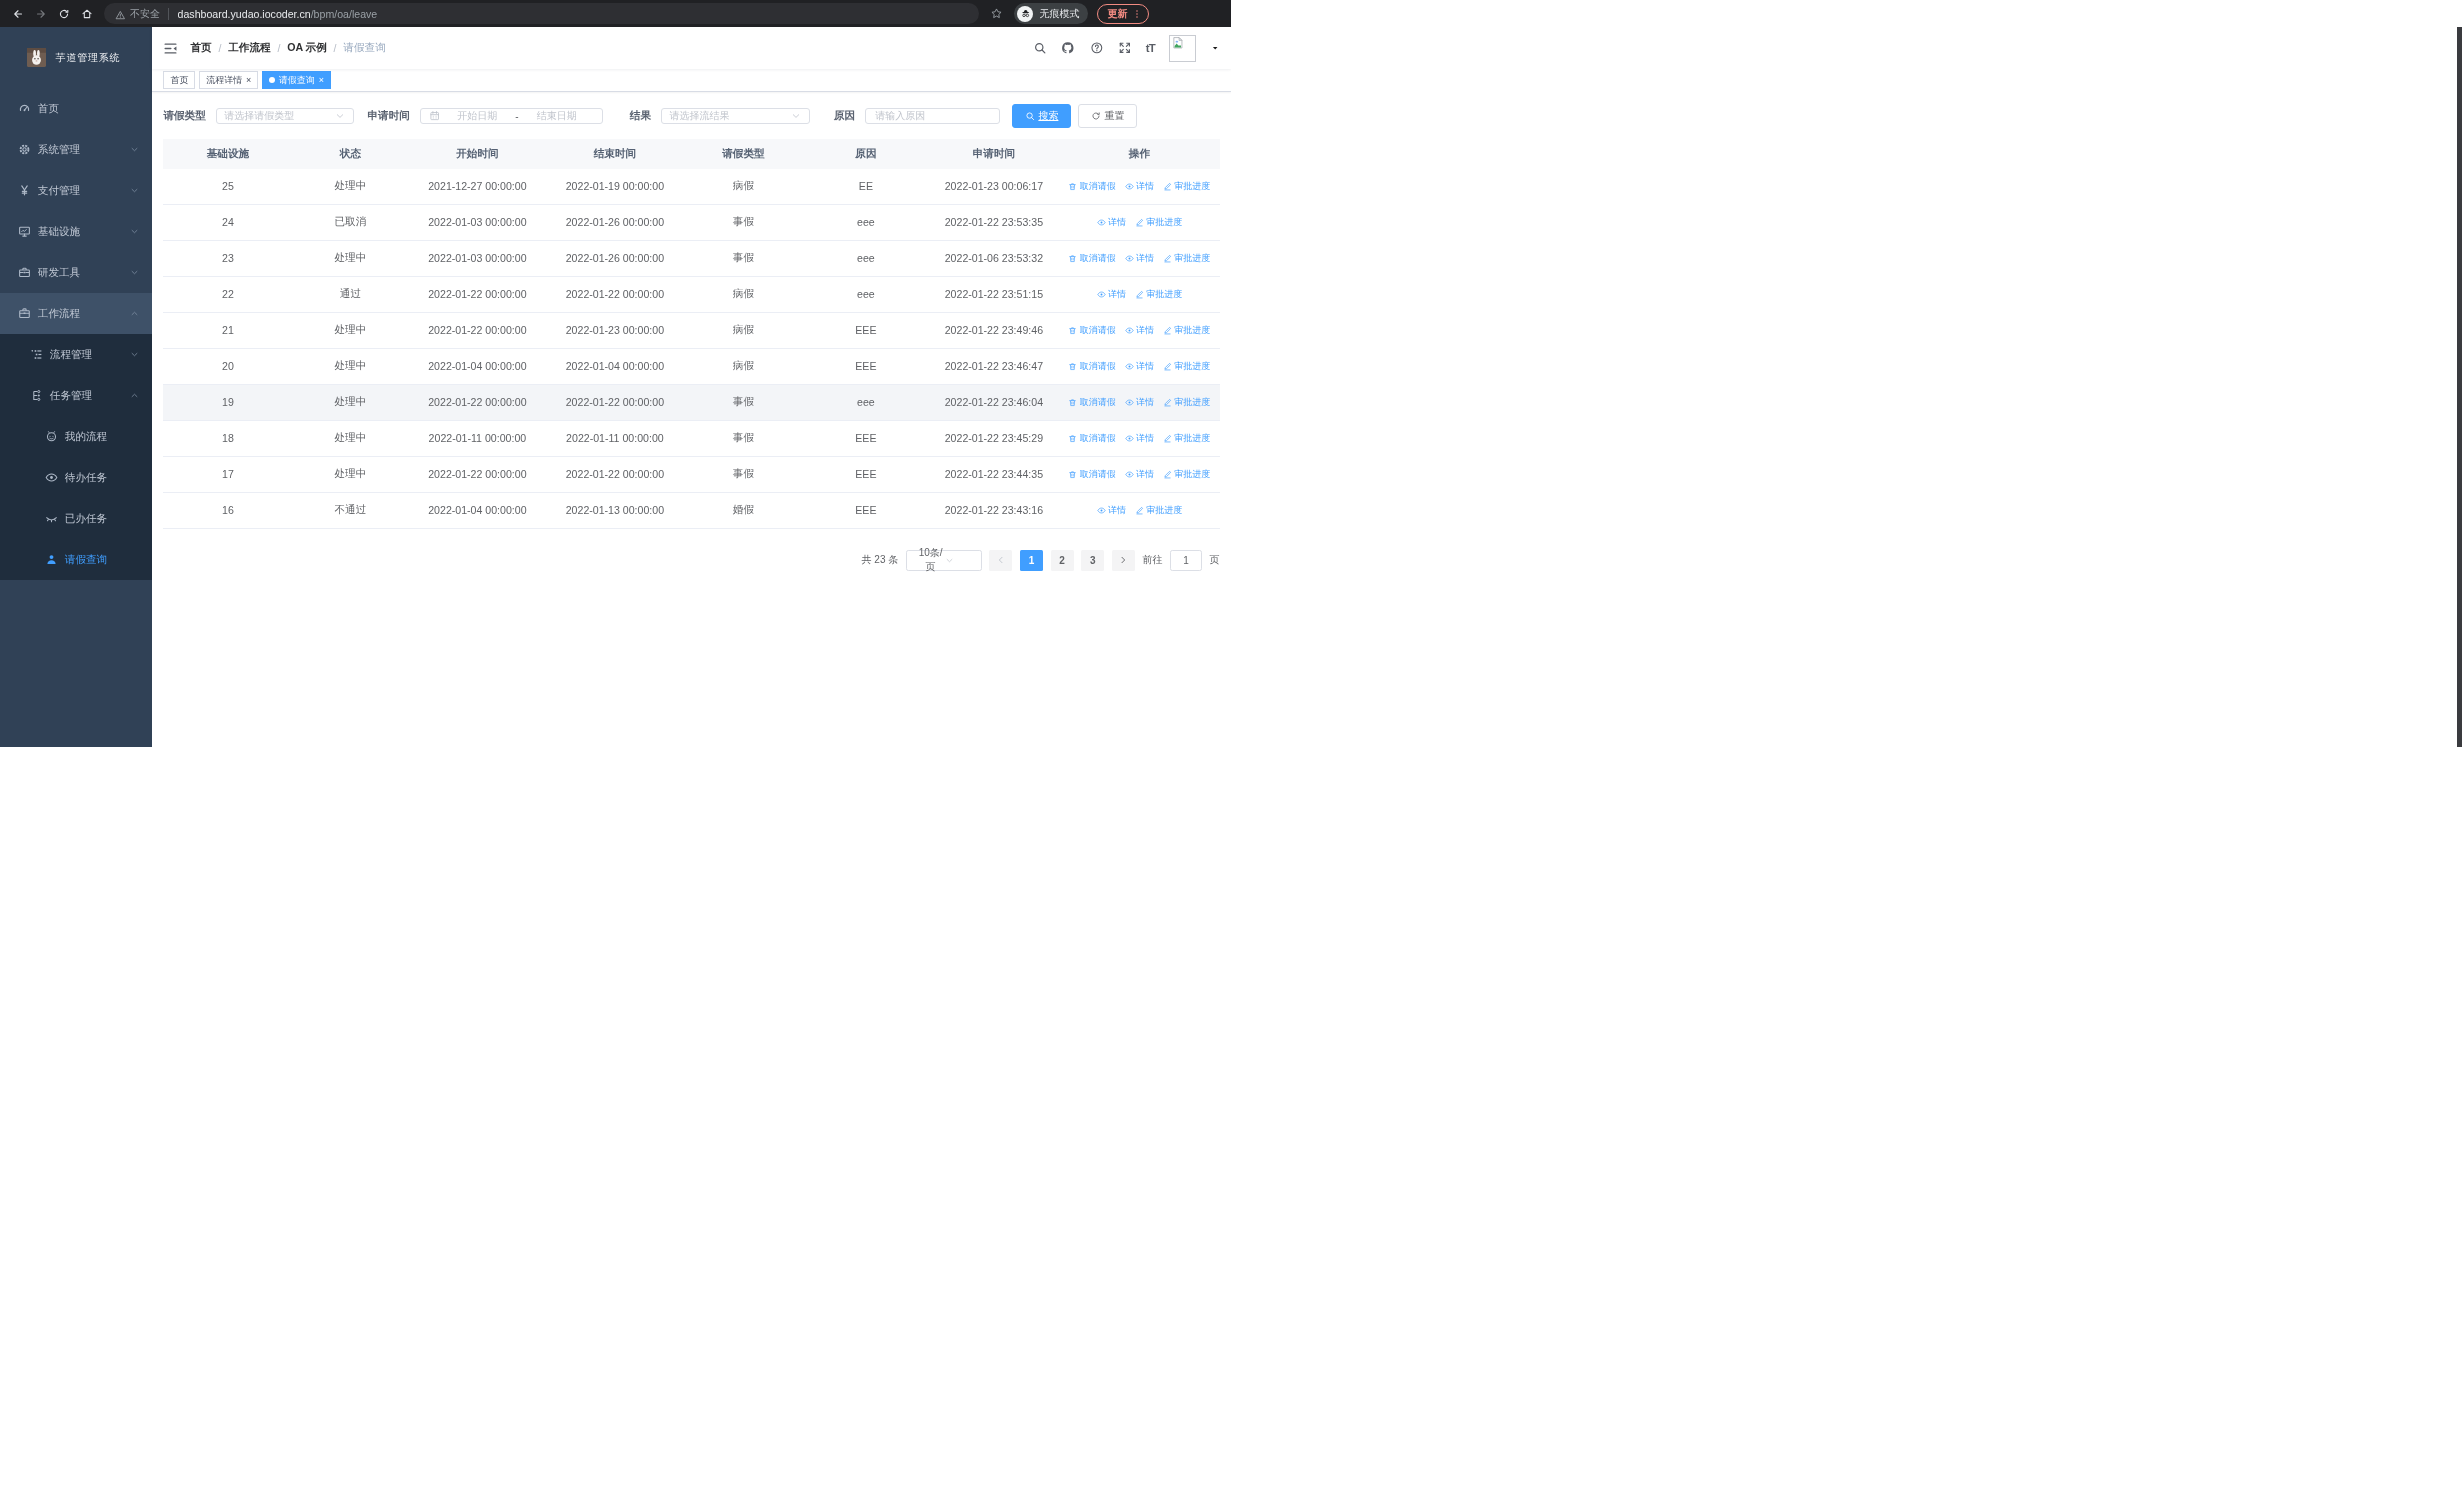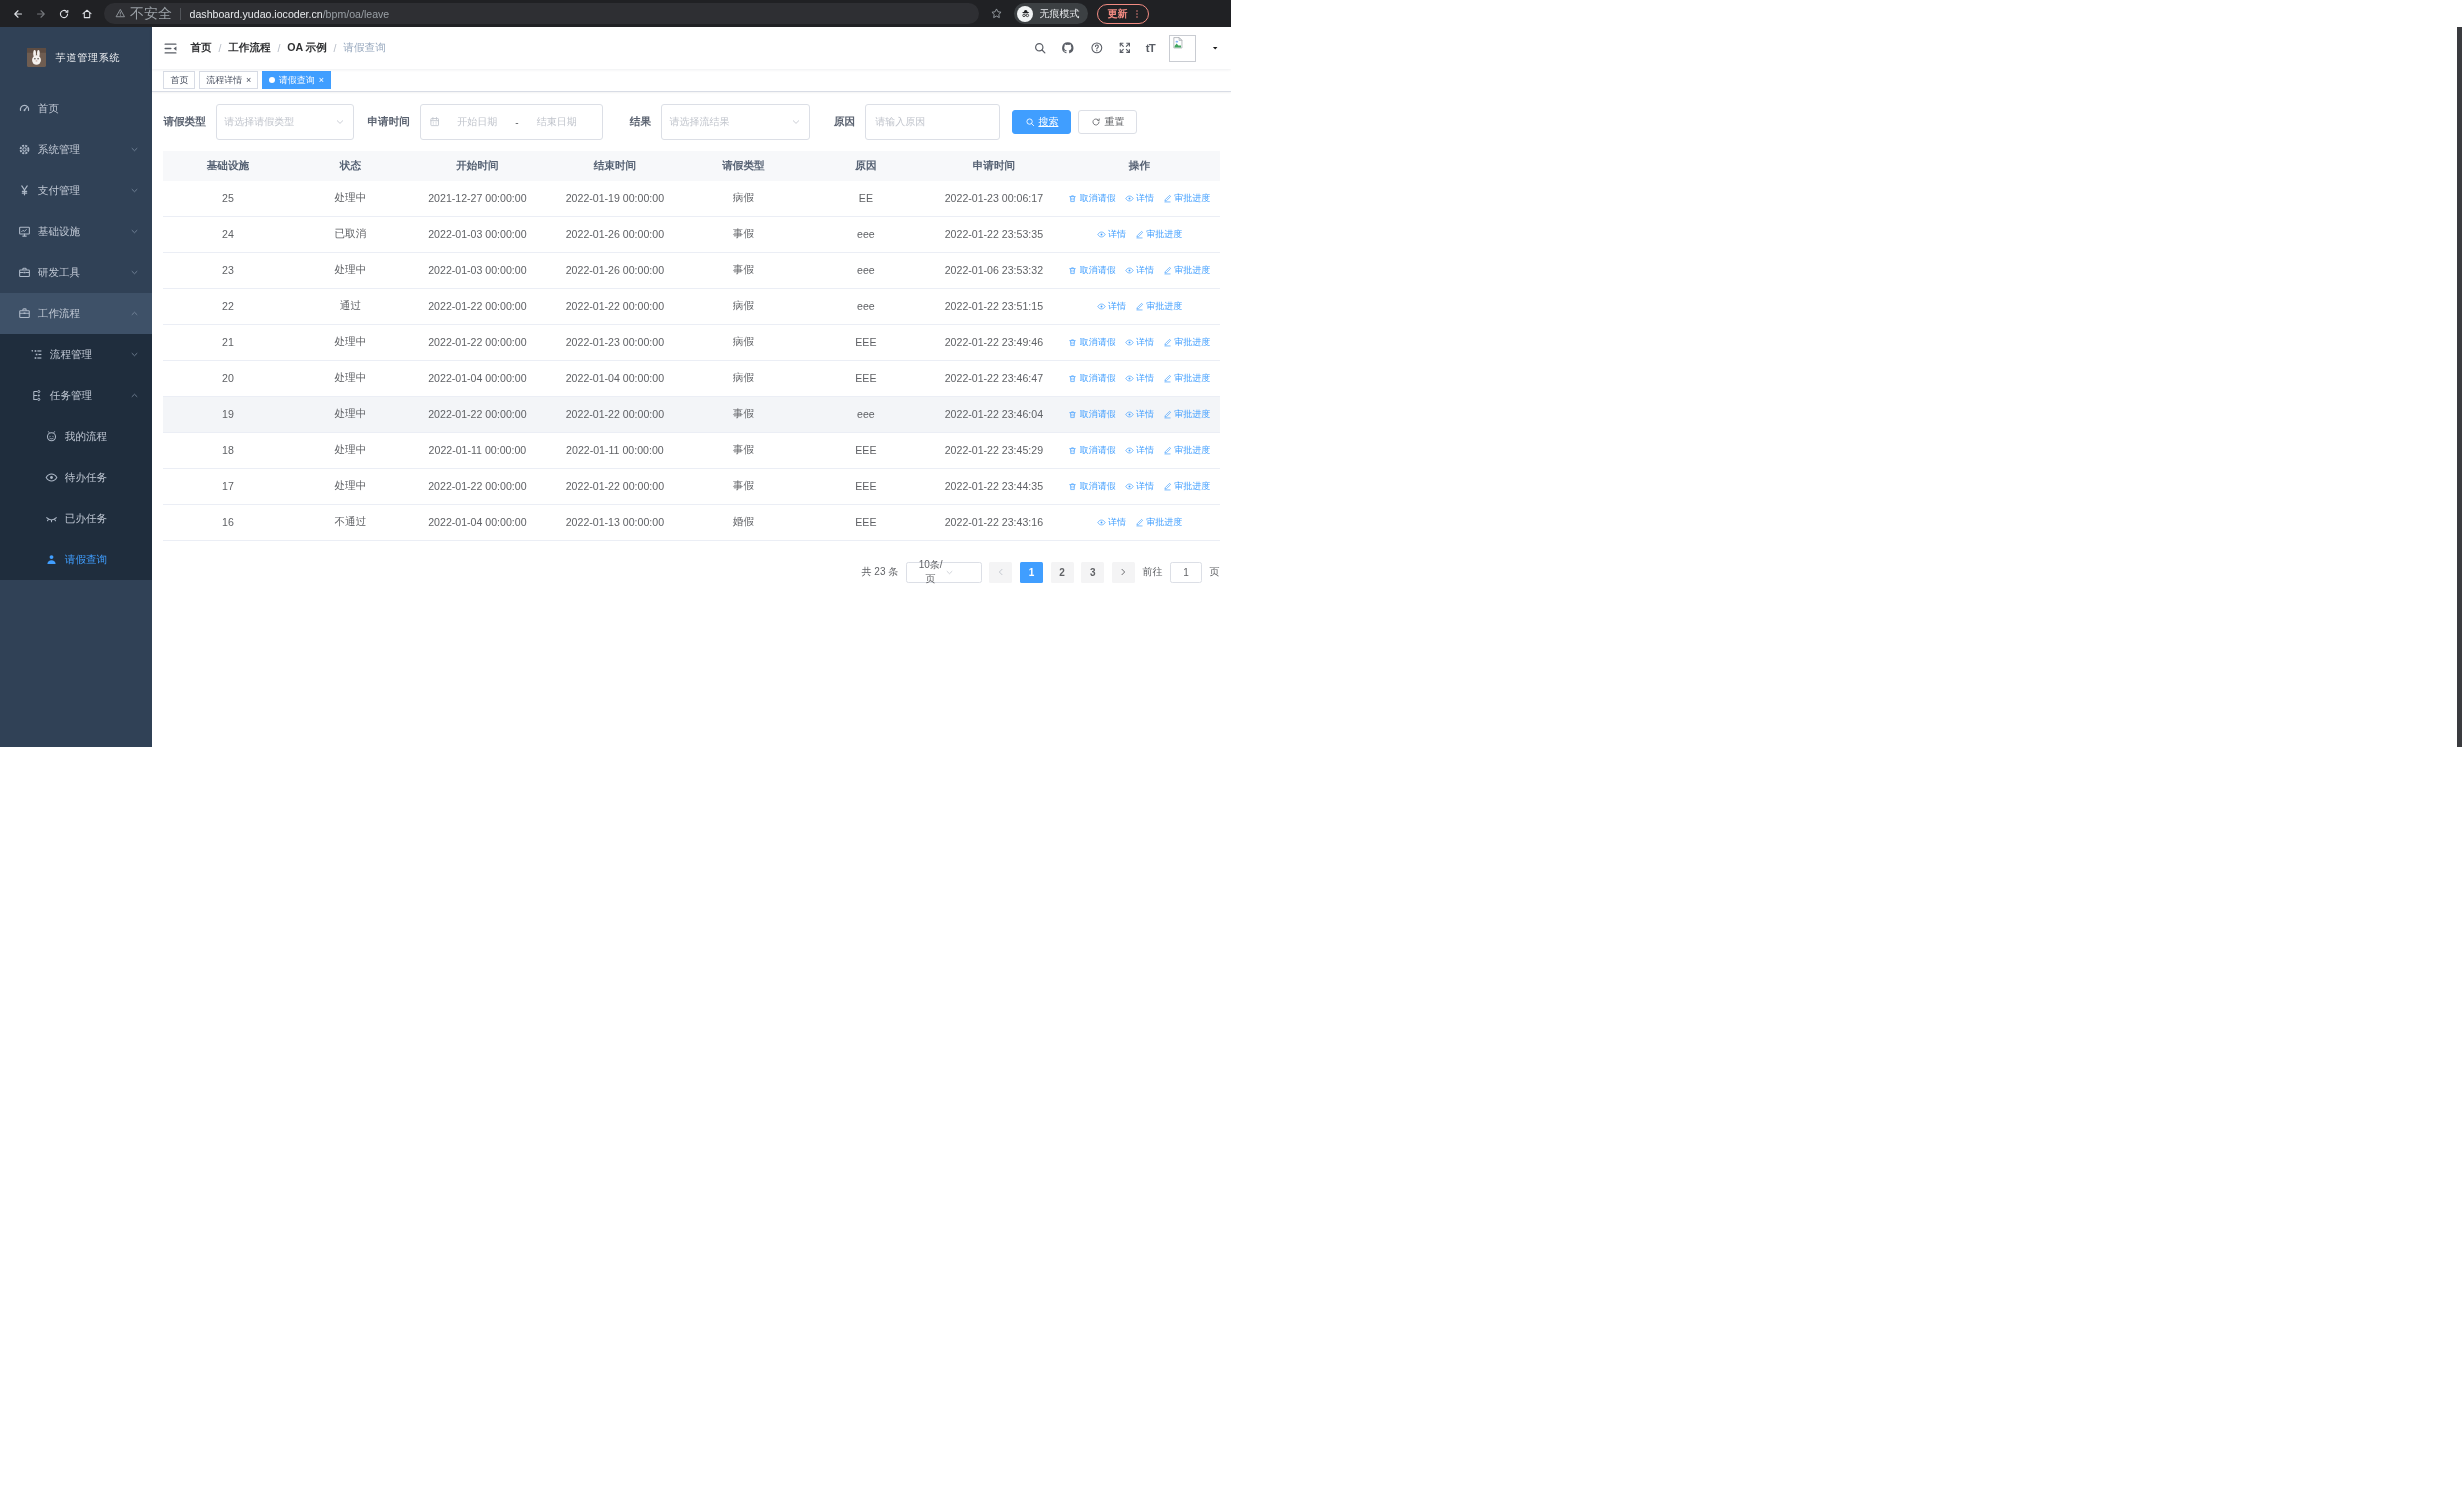--- a/index.html
+++ b/index.html
@@ -5,21 +5,21 @@
   * { margin:0; padding:0; box-sizing:border-box; }
   html,body { width:1231px; height:747px; font-family:"Liberation Sans","DejaVu Sans",sans-serif; background:#fff; overflow:hidden; }
   .ic { display:inline-block; vertical-align:middle; }
 
   
   .browser { height:27px; background:#202124; display:flex; align-items:center; padding:0 7.6px; gap:3px; position:relative; z-index:50;}
   .nav-btn { width:20px; height:20px; border-radius:50%; display:flex; align-items:center; justify-content:center; color:#dee1e6; flex:0 0 auto;}
   .nav-btn svg { width:12px; height:12px; }
   .nav-btn.dim { color:#74777b; }
   .url-pill { flex:1; max-width:875px; height:20.5px; background:#2e2f33; border-radius:10.6px; display:flex; align-items:center; padding:0 10.6px; margin:0 4.6px; min-width:0;}
-  .sec { display:flex; align-items:center; gap:4.6px; color:#9aa0a6; font-size:14px; }
+  .sec { display:flex; align-items:flex-end; gap:4.6px; color:#9aa0a6; font-size:10px; }
   .sec svg { width:10.6px; height:10.6px; }
   .url-sep { width:0.8px; height:12px; background:#52555a; margin:0 8.4px; }
   .url-text { font-size:10.6px; color:#e8eaed; white-space:nowrap; overflow:hidden; }
   .url-text .path { color:#9aa0a6; }
   .star-btn { color:#9aa0a6; width:20px; display:flex; justify-content:center; }
   .star-btn svg { width:13px; height:13px; }
   .incog { height:20.5px; border-radius:10.6px; background:#3c4043; display:flex; align-items:center; gap:6px; padding:0 9px 0 3px; color:#e8eaed; font-size:10px; margin-left:4.6px; flex:0 0 auto;}
   .incog-circ { width:16px; height:16px; border-radius:50%; background:#f1f3f4; color:#202124; display:flex; align-items:center; justify-content:center; }
   .incog-circ svg { width:11.4px; height:11.4px; }
   .update-pill { height:20px; border-radius:10px; border:1.5px solid #f28b82; color:#f28b82; display:flex; align-items:center; gap:4.6px; padding:0 6px 0 9px; font-size:10px; font-weight:700; margin-left:6px; flex:0 0 auto;}
@@ -69,21 +69,21 @@
   .tag .dot { width:6px; height:6px; border-radius:50%; background:#fff; margin-right:3.8px; display:none;}
   .tag .tclose { margin-left:3.8px; font-size:9px; line-height:1; }
   .tag.active { background:#409eff; border-color:#409eff; color:#fff; }
   .tag.active .dot { display:inline-block; }
 
   .content { flex:1; padding:12px 11.4px 0 11.4px; background:#fff; }
 
   
   .filter-row { display:flex; align-items:center; }
   .f-label { font-size:10.6px; font-weight:600; color:#5a6270; margin-right:10px; white-space:nowrap; }
-  .ctl { height:36px; border:0.8px solid #dcdfe6; border-radius:3px; background:#fff; display:flex; align-items:center; font-size:10px; color:#c0c4cc; }
+  .ctl { height:16px; border:0.8px solid #dcdfe6; border-radius:3px; background:#fff; display:flex; align-items:center; font-size:10px; color:#c0c4cc; }
   .sel { padding:0 7.6px; }
   .sel .ph { flex:1; }
   .sel .sel-caret, .date .cal { color:#c0c4cc; display:flex; }
   .sel .sel-caret svg { width:10px; height:10px; }
   .w-type { width:138px; }
   .w-result { width:149px;gap:48px; }
   .date { width:183px; padding:0 8.4px; }
   .date .cal svg { width:11.4px; height:11.4px; }
   .date .ph { flex:1; text-align:center; }
   .date .dash { color:#606266; padding:0 1.5px;}

